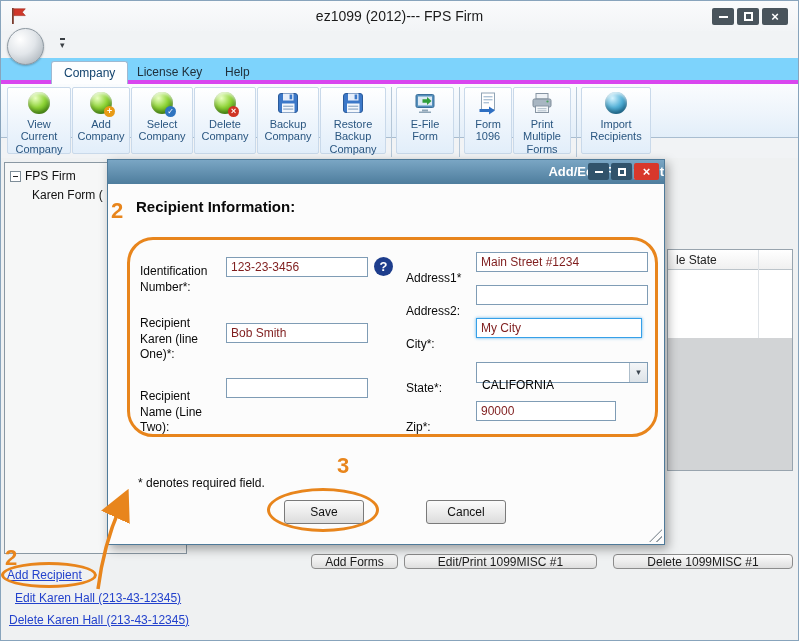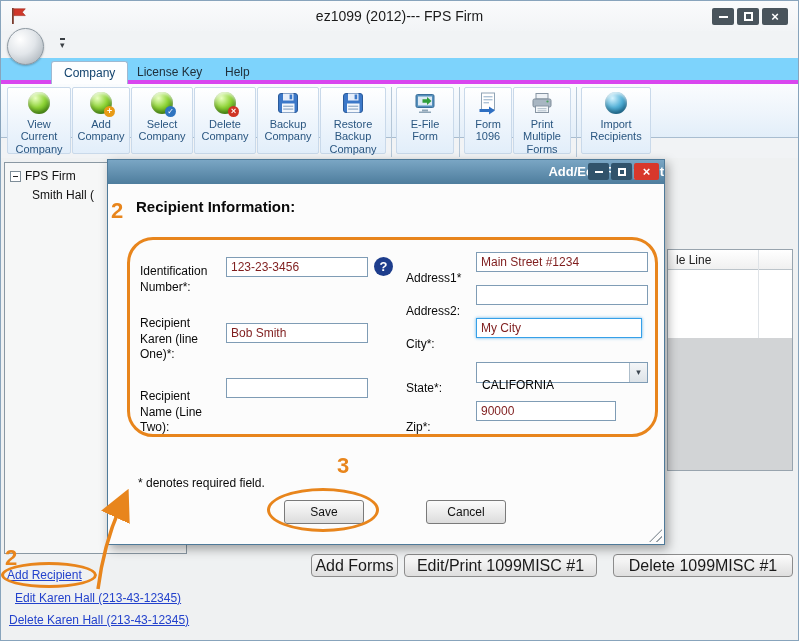--- a/index.html
+++ b/index.html
@@ -58,21 +58,21 @@
   .tree-root{ position:absolute; left:5px; top:6px; display:flex; align-items:center; font-size:12px; color:#111; white-space:nowrap; cursor:pointer; }
   .expander{ width:11px; height:11px; border:1px solid #7e8d98; background:#fff; margin-right:4px; position:relative; flex:0 0 auto; }
   .expander::after{ content:""; position:absolute; left:2px; top:4px; width:5px; border-top:1px solid #222; }
   .tree-child{ position:absolute; left:27px; top:25px; font-size:12px; color:#111; white-space:nowrap; cursor:pointer; }
 
   .formstable{ position:absolute; left:666px; top:91px; width:126px; height:222px; background:#fff; border:1px solid #98a4ae; }
   .ftable-header{ height:20px; background:linear-gradient(#ffffff,#f0f0f0); border-bottom:1px solid #bcc4ca; font-size:12px; color:#222; padding:3px 0 0 8px; cursor:pointer; }
   .ftable-vline{ position:absolute; left:90px; top:0; height:88px; width:1px; background:#dfe3e7; }
   .ftable-gray{ position:absolute; left:0; right:0; top:88px; bottom:0; background:#d2d4d6; }
 
-  .wbutton{ position:absolute; height:23px; background:linear-gradient(#fcfcfc,#eaeaea 60%,#dedede); border:1px solid #8c8c8c; border-radius:4px; font-size:16px; color:#1a1a1a; font-family:inherit; cursor:pointer; }
+  .wbutton{ position:absolute; height:15px; background:linear-gradient(#fcfcfc,#eaeaea 60%,#dedede); border:1px solid #8c8c8c; border-radius:4px; font-size:12px; color:#1a1a1a; font-family:inherit; cursor:pointer; }
   .link{ position:absolute; font-size:12px; color:#2342cc; text-decoration:underline; white-space:nowrap; cursor:pointer; }
 
   
   .dialog{ position:absolute; left:106px; top:158px; width:558px; height:386px; background:#fcfcfc; border:1px solid #4f7a99; box-shadow:3px 4px 10px rgba(0,0,0,.35); z-index:50; }
   .dtitle{ position:absolute; left:0; top:0; right:0; height:24px; background:linear-gradient(#7aa6c4,#4e7d9d); cursor:default; }
   .dtitle-text{ position:absolute; left:0; right:0; top:4px; text-align:right; color:#fff; font-size:13px; font-weight:bold; }
   .dbtn{ position:absolute; top:3px; height:17px; border-radius:2px; color:#fff; display:flex; align-items:center; justify-content:center; cursor:pointer; }
   .dbtn.dmin{ right:55px; width:21px; background:#31536b; }
   .dbtn.dmax{ right:32px; width:21px; background:#31536b; }
   .dbtn.dclose{ right:5px; width:25px; background:#d8382b; font-weight:bold; font-size:13px; }
@@ -237,27 +237,27 @@
     </div>
   </div>
 
   <div class="client">
     <div class="treepanel">
       <div class="tree-root">
         <span class="expander"></span>
         <span>FPS Firm</span>
       </div>
       <div class="tree-child">
-        <span>Smith Hall (</span>
+        <span>Karen Form (</span>
       </div>
     </div>
 
     <div class="formstable">
       <div class="ftable-header">
-        <span>le Line</span>
+        <span>le State</span>
       </div>
       <div class="ftable-vline"></div>
       <div class="ftable-gray"></div>
     </div>
 
     <button class="wbutton" style="left:310px;top:396px;width:87px">Add Forms</button>
     <button class="wbutton" style="left:403px;top:396px;width:193px">Edit/Print 1099MISC #1</button>
     <button class="wbutton" style="left:612px;top:396px;width:180px">Delete 1099MISC #1</button>
 
     <a class="link" style="left:6px;top:410px">Add Recipient</a>

